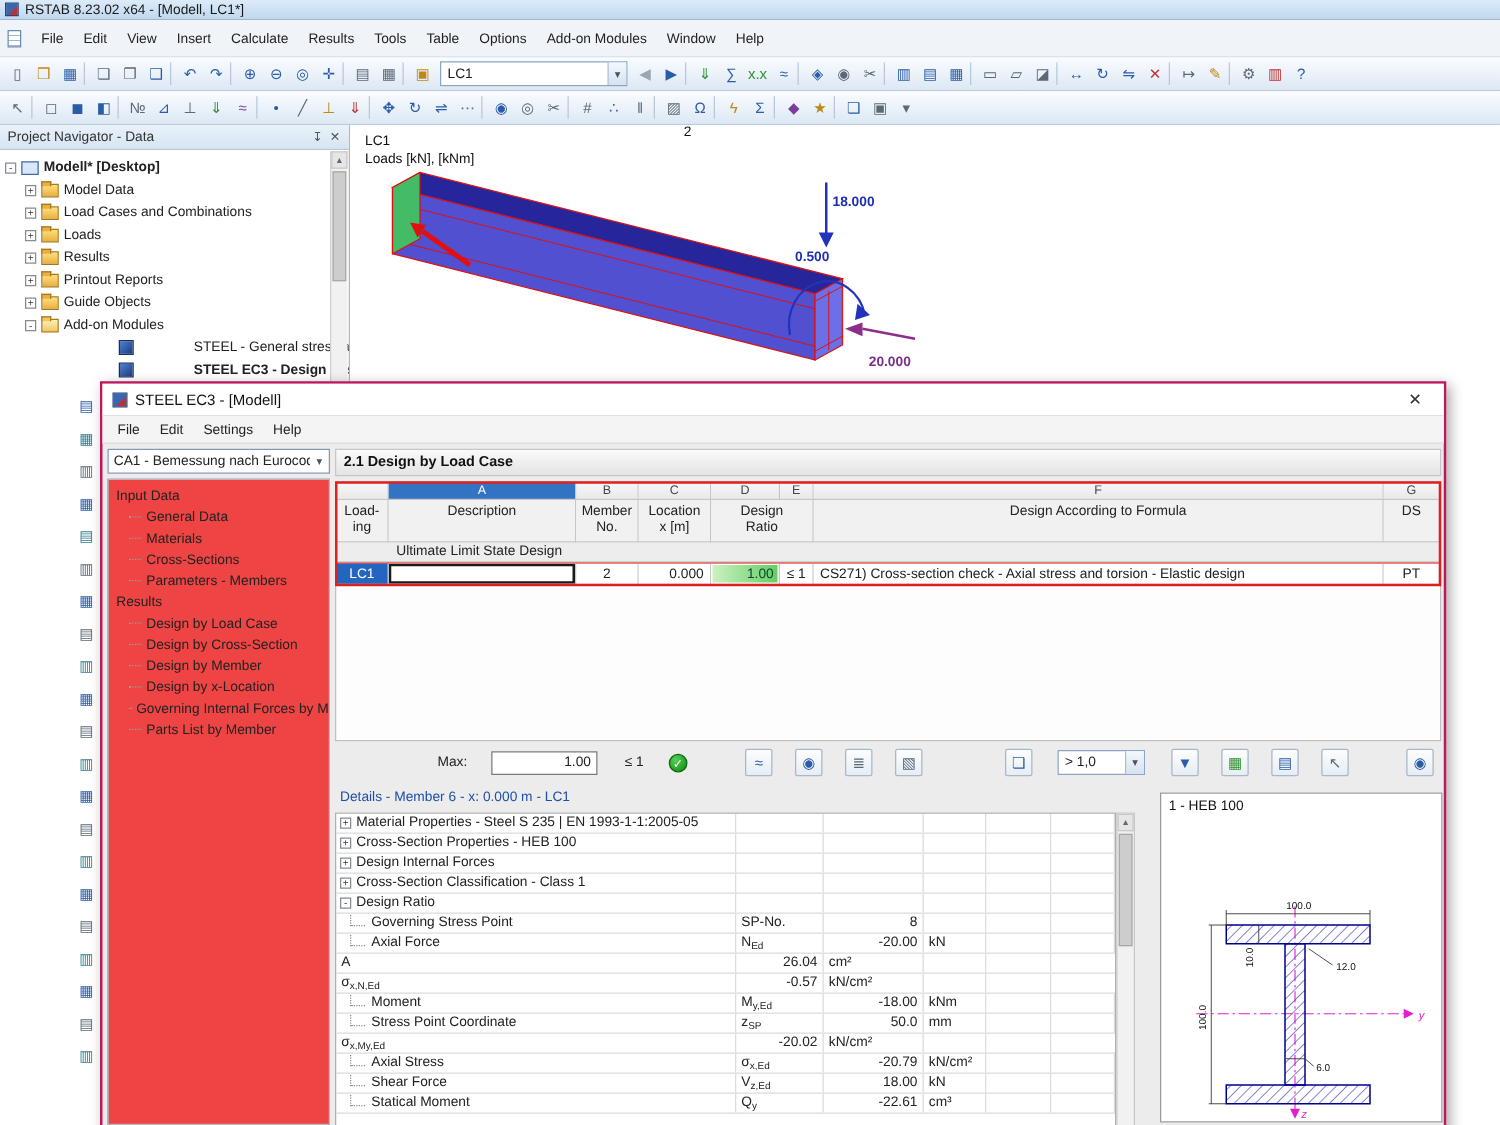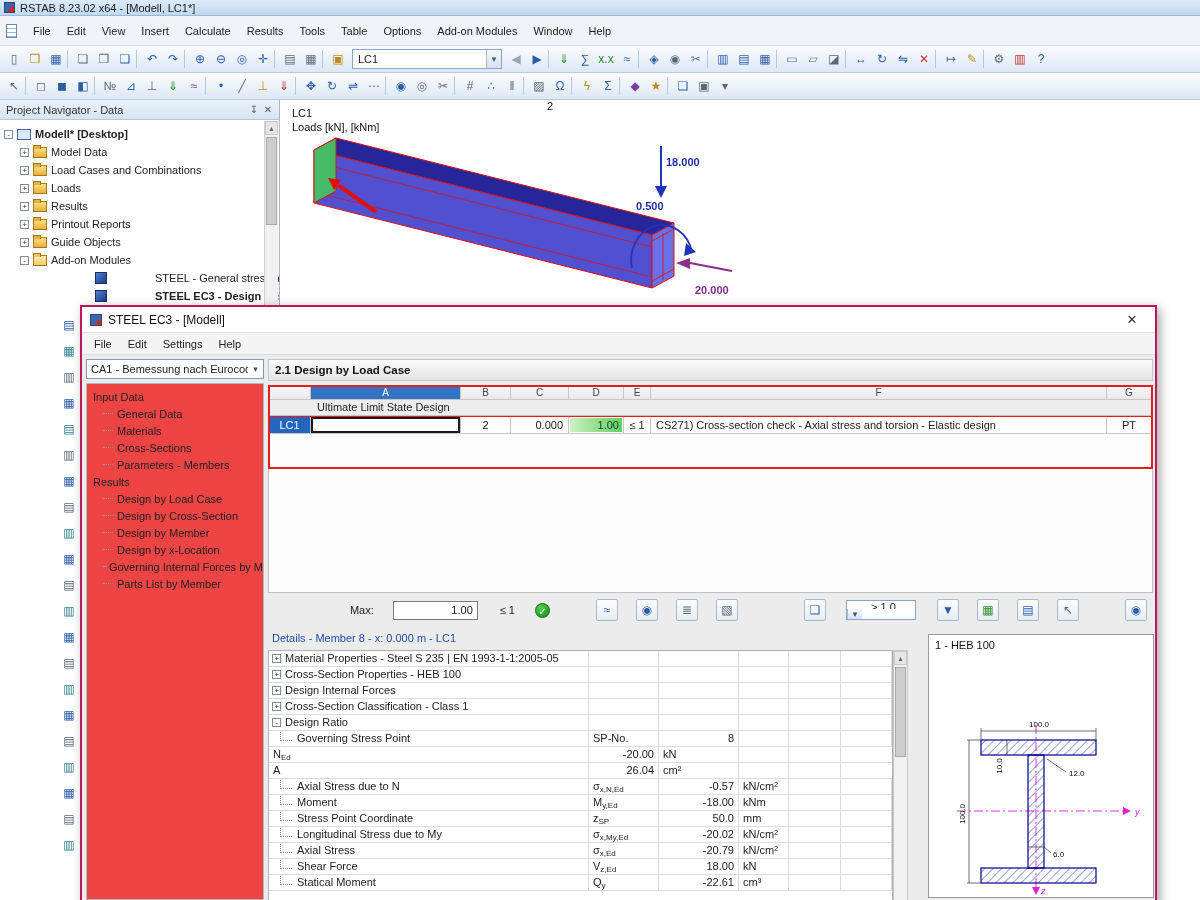--- a/index.html
+++ b/index.html
@@ -159,21 +159,21 @@
   .max-field { width:85px; height:19px; background:#fff; border:1px solid #7a7a7a; text-align:right;
     padding:2px 4px 0 0; }
   .max-lim { margin:0 6px 0 8px; }
   .chk { width:15px; height:15px; border-radius:50%; color:#fff; font-size:10px; line-height:15px;
     text-align:center; background:radial-gradient(circle at 35% 30%,#55d055,#128812);
     border:1px solid #0a6a0a; margin-right:28px; }
   .fbtn { width:22px; height:22px; border:1px solid #a8b8c8; border-radius:2px;
     background:linear-gradient(#fdfdfd,#e6edf4); display:flex; align-items:center; justify-content:center;
     font-size:12px; margin-left:4px; cursor:default; }
   .fgap { width:34px; } .fgap2 { width:14px; }
-  .th-combo { width:70px; margin-left:6px;flex-direction:column; }
+  .th-combo { width:70px; margin-left:6px; }
 
   .det-caption { position:absolute; left:186px; top:277px; height:16px; color:#1c4fa8; padding-left:4px; }
   .details { position:absolute; left:186px; top:295px; width:625px; height:252px; background:#fff;
     border:1px solid #b0b0b0; overflow:hidden; }
   .drow { display:grid; grid-template-columns:320px 70px 80px 50px 52px 1fr; height:16px;
     border-bottom:1px solid #dcdcdc; }
   .drow > div { border-right:1px solid #dcdcdc; line-height:15px; white-space:nowrap; overflow:hidden; }
   .dc-label { display:flex; align-items:center; padding-left:3px; }
   .dexp { width:9px; height:9px; border:1px solid #848c94; background:#fff; font-size:8px;
     line-height:7px; text-align:center; color:#333; margin-right:4px; flex:0 0 auto; }
@@ -510,20 +510,33 @@
       <div class="trow row-letters">
         <div></div>
         <div class="sel">A</div>
         <div>B</div>
         <div>C</div>
         <div>D</div>
         <div>E</div>
         <div>F</div>
         <div>G</div>
       </div>
+      <div class="trow row-head">
+        <div>Load-
+ing</div>
+        <div>Description</div>
+        <div>Member
+No.</div>
+        <div>Location
+x [m]</div>
+        <div class="hc-ratio">Design
+Ratio</div>
+        <div>Design According to Formula</div>
+        <div>DS</div>
+      </div>
       <div class="row-band">Ultimate Limit State Design</div>
       <div class="trow row-data">
         <div class="cell-lc">LC1</div>
         <div class="cell-desc"></div>
         <div class="cell-member">2</div>
         <div class="cell-loc">0.000</div>
         <div class="cell-ratio">
           <div class="bar">1.00</div>
         </div>
         <div class="cell-lim">≤ 1</div>
@@ -549,21 +562,21 @@
         <span class="arr">▾</span>
       </span>
       <span class="fbtn" data-c="blue">▼</span>
         <span class="fbtn" data-c="green">▦</span>
         <span class="fbtn" data-c="blue">▤</span>
         <span class="fbtn" data-c="gray">↖</span>
       <span class="fgap2"></span>
       <span class="fbtn" data-c="blue">◉</span>
     </div>
 
-    <div class="det-caption">Details - Member 8 - x: 0.000 m - LC1</div>
+    <div class="det-caption">Details - Member 6 - x: 0.000 m - LC1</div>
 
     <div class="details">
       <div class="drow" data-t="g">
           <div class="dc dc-label">
             <span class="dexp">+</span>
 
             <span class="dlabel">Material Properties - Steel S 235 | EN 1993-1-1:2005-05</span>
           </div>
           <div class="dc dc-sym"><span></span><span class="ssub"></span></div>
           <div class="dc dc-val"></div>
@@ -625,39 +638,39 @@
             <span class="dstub"></span>
             <span class="dlabel">Governing Stress Point</span>
           </div>
           <div class="dc dc-sym"><span>SP-No.</span><span class="ssub"></span></div>
           <div class="dc dc-val">8</div>
           <div class="dc dc-unit"></div>
           <div class="dc dc-x1"></div>
           <div class="dc dc-x2"></div>
         </div>
         <div class="drow" data-t="c">
+          <div class="dc dc-label">
+
+            <span class="dstub"></span>
+            <span class="dlabel">Axial Force</span>
+          </div>
           <div class="dc dc-sym"><span>N</span><span class="ssub">Ed</span></div>
           <div class="dc dc-val">-20.00</div>
           <div class="dc dc-unit">kN</div>
           <div class="dc dc-x1"></div>
           <div class="dc dc-x2"></div>
         </div>
         <div class="drow" data-t="c">
           <div class="dc dc-sym"><span>A</span><span class="ssub"></span></div>
           <div class="dc dc-val">26.04</div>
           <div class="dc dc-unit">cm²</div>
           <div class="dc dc-x1"></div>
           <div class="dc dc-x2"></div>
         </div>
         <div class="drow" data-t="c">
-          <div class="dc dc-label">
-
-            <span class="dstub"></span>
-            <span class="dlabel">Axial Stress due to N</span>
-          </div>
           <div class="dc dc-sym"><span>σ</span><span class="ssub">x,N,Ed</span></div>
           <div class="dc dc-val">-0.57</div>
           <div class="dc dc-unit">kN/cm²</div>
           <div class="dc dc-x1"></div>
           <div class="dc dc-x2"></div>
         </div>
         <div class="drow" data-t="c">
           <div class="dc dc-label">
 
             <span class="dstub"></span>
@@ -675,25 +688,20 @@
             <span class="dstub"></span>
             <span class="dlabel">Stress Point Coordinate</span>
           </div>
           <div class="dc dc-sym"><span>z</span><span class="ssub">SP</span></div>
           <div class="dc dc-val">50.0</div>
           <div class="dc dc-unit">mm</div>
           <div class="dc dc-x1"></div>
           <div class="dc dc-x2"></div>
         </div>
         <div class="drow" data-t="c">
-          <div class="dc dc-label">
-
-            <span class="dstub"></span>
-            <span class="dlabel">Longitudinal Stress due to My</span>
-          </div>
           <div class="dc dc-sym"><span>σ</span><span class="ssub">x,My,Ed</span></div>
           <div class="dc dc-val">-20.02</div>
           <div class="dc dc-unit">kN/cm²</div>
           <div class="dc dc-x1"></div>
           <div class="dc dc-x2"></div>
         </div>
         <div class="drow" data-t="c">
           <div class="dc dc-label">
 
             <span class="dstub"></span>

